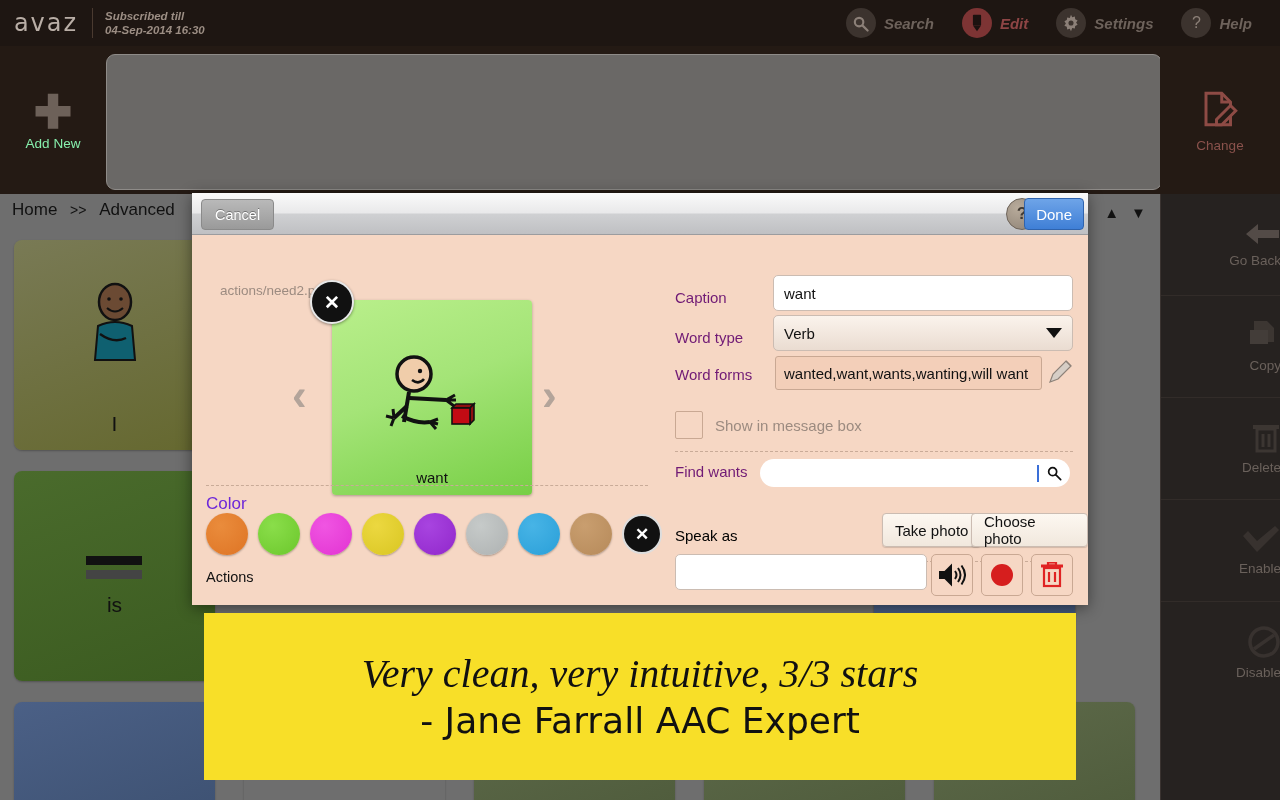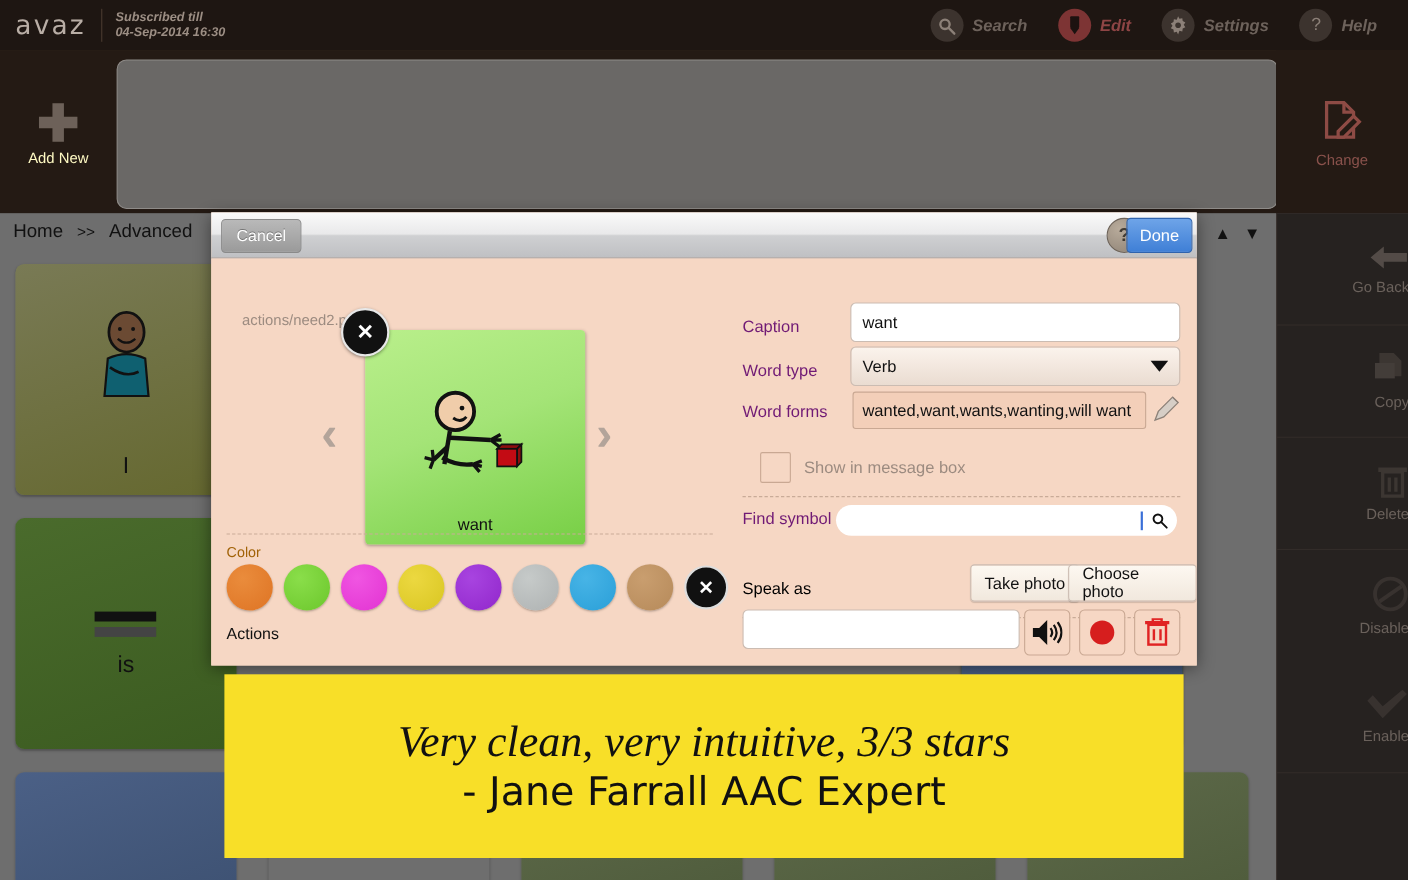--- a/index.html
+++ b/index.html
@@ -41,21 +41,21 @@
   .msgbox{
     position:absolute;left:106px;top:54px;width:1054px;height:134px;
     background:#6a6866;border:1px solid #8e8b88;border-radius:9px;
   }
   .addnew{
     position:absolute;left:0;top:52px;width:106px;height:140px;
     display:flex;flex-direction:column;align-items:center;justify-content:center;gap:6px;
     color:#6b6059;
   }
   .addnew .plus{font-size:46px;line-height:36px;color:#6d6159;font-weight:bold;}
-  .addnew .lbl{font-size:13.5px;color:#fef9c3;}
+  .addnew .lbl{font-size:13.5px;color:#86efac;}
   .changebtn{
     position:absolute;left:1160px;top:46px;width:120px;height:148px;
     display:flex;flex-direction:column;align-items:center;justify-content:center;gap:8px;
     background:#241a14;color:#8e4b45;text-align:center;
   }
   .changebtn .lbl{font-size:13.5px;color:#8a524c;}
 
   
   .crumbbar{position:absolute;left:0;top:194px;width:1160px;height:36px;background:#6e6e6e;}
   .crumb{position:absolute;left:8px;top:200px;color:#111;font-size:17px;}
@@ -132,21 +132,21 @@
     background:#111;border:2px solid #e8e8e8;color:#fff;
     display:flex;align-items:center;justify-content:center;font-size:19px;font-weight:bold;
     box-shadow:0 1px 3px rgba(0,0,0,.4);
   }
   .arrowL,.arrowR{position:absolute;top:140px;color:#b3a49a;font-size:44px;line-height:40px;font-weight:bold;}
   .arrowL{left:100px;}
   .arrowR{left:350px;}
 
   .hr-dot{position:absolute;border-top:1px dashed #c9ab98;}
 
-  .colorlbl{position:absolute;left:14px;top:259px;font-size:13px;color:#a16207;}
+  .colorlbl{position:absolute;left:14px;top:259px;font-size:17px;color:#6d28d9;}
   .swatches{position:absolute;left:14px;top:278px;display:flex;gap:0px;align-items:center;}
   .sw{width:42px;height:42px;border-radius:50%;margin-right:10px;box-shadow:0 1px 2px rgba(0,0,0,.3);}
   .sw-x{
     width:36px;height:36px;border-radius:50%;background:#111;color:#fff;border:2px solid #ddd;
     display:flex;align-items:center;justify-content:center;font-size:17px;font-weight:bold;
   }
   .actionslbl{position:absolute;left:14px;top:334px;font-size:14.5px;color:#111;}
 
   
   .frow{position:absolute;display:flex;align-items:center;}
@@ -315,32 +315,32 @@
     </div>
     <div class="rail-item">
       <svg width="30" height="32" viewBox="0 0 30 32" fill="none" stroke="#413b37" stroke-width="3">
         <rect x="6" y="7" width="18" height="22"></rect>
           <line x1="2" y1="5" x2="28" y2="5" stroke-width="4"></line>
         <line x1="12" y1="12" x2="12" y2="25"></line>
           <line x1="18" y1="12" x2="18" y2="25"></line>
       </svg>
       <div class="lbl">Delete</div>
     </div>
+    <div class="rail-item">
+      <svg width="40" height="30" viewBox="0 0 40 30" fill="#3c3633">
+        <polygon points="2,11 7,6 16,16 34,1 38,5 16,27"></polygon>
+      </svg>
+      <div class="lbl">Enable</div>
+    </div>
     <div class="rail-item" style="border-bottom:none;">
       <svg width="34" height="34" viewBox="0 0 34 34" fill="none" stroke="#3c3633" stroke-width="3.5">
         <circle cx="17" cy="17" r="14"></circle>
           <line x1="7" y1="24" x2="27" y2="10"></line>
       </svg>
       <div class="lbl">Disable</div>
-    </div>
-    <div class="rail-item">
-      <svg width="40" height="30" viewBox="0 0 40 30" fill="#3c3633">
-        <polygon points="2,11 7,6 16,16 34,1 38,5 16,27"></polygon>
-      </svg>
-      <div class="lbl">Enable</div>
     </div>
   </div>
 
   <div class="rail-scroll">
     <span>▲</span>
     <span>▼</span>
   </div>
 
   <div class="dialog">
     <div class="dlg-head">
@@ -408,29 +408,29 @@
 
       <div class="frow" style="left:483px;top:131px;">
         <div class="flbl" style="width:100px;">Word forms</div>
       </div>
       <div class="fforms" style="position:absolute;left:583px;top:121px;width:267px;height:34px;">wanted,want,wants,wanting,will want</div>
       <svg width="26" height="26" viewBox="0 0 26 26" style="position:absolute;left:855px;top:124px;" fill="#d6cec6" stroke="#8d8279" stroke-width="1.2">
         <polygon points="3,23 6,15 19,2 24,7 11,20"></polygon>
           <line x1="19" y1="2" x2="24" y2="7"></line>
       </svg>
 
-      <div class="frow" style="left:499px;top:176px;">
+      <div class="frow" style="left:483px;top:176px;">
         <div class="chk"></div>
         <div class="chklbl">Show in message box</div>
       </div>
 
       <div class="hr-dot" style="left:483px;top:216px;width:398px;"></div>
 
       <div class="frow" style="left:483px;top:228px;">
-        <div class="flbl" style="width:100px;">Find symbol</div>
+        <div class="flbl" style="width:100px;">Find wants</div>
       </div>
       <div class="searchfield" style="position:absolute;left:568px;top:224px;width:310px;">
         <span class="caretbar"></span>
         <svg width="16" height="16" viewBox="0 0 24 24" fill="none" stroke="#111" stroke-width="2.6">
           <circle cx="10" cy="10" r="6"></circle>
             <line x1="14.5" y1="14.5" x2="22" y2="22" stroke-linecap="round"></line>
         </svg>
       </div>
 
       <div class="pbtn" style="position:absolute;left:690px;top:278px;">Take photo</div>

